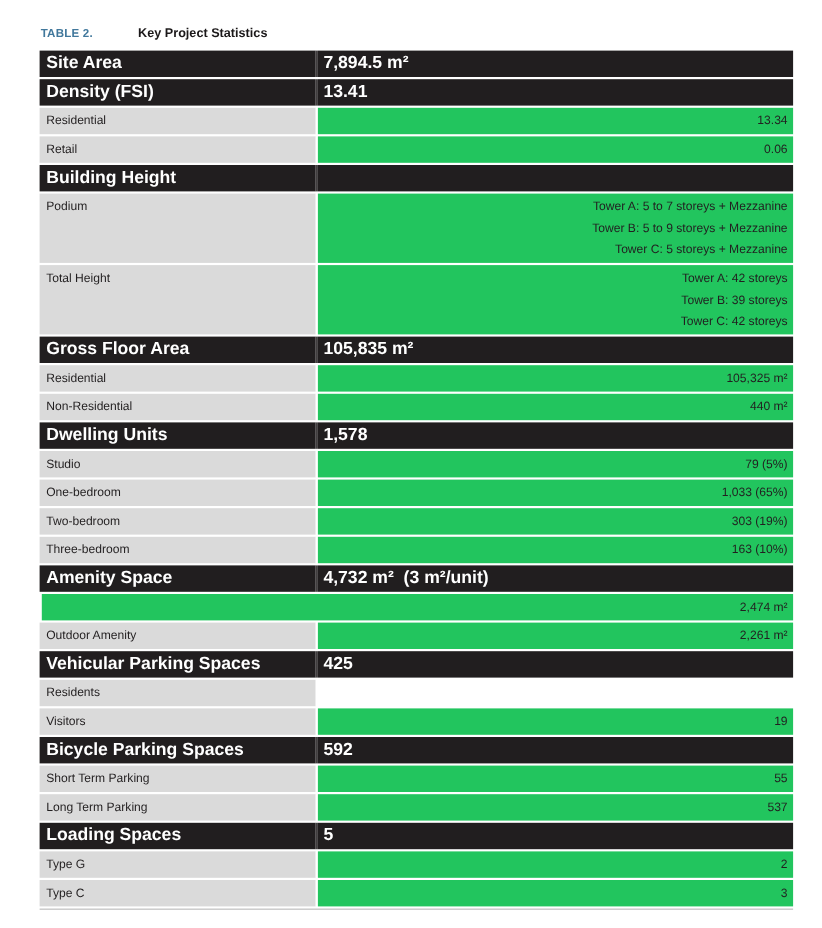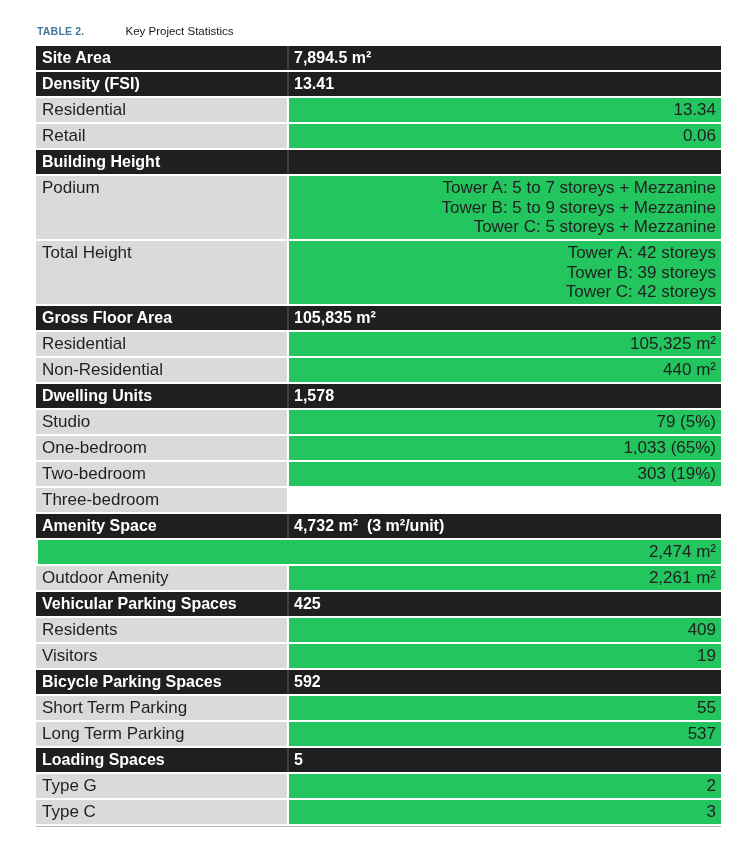--- a/index.html
+++ b/index.html
@@ -25,21 +25,21 @@
     text-align: center;
   }
   .caption .cap-label {
     font-size: 10.5px;
     font-weight: bold;
     color: #41789c;
     letter-spacing: 0.2px;
   }
   .caption .cap-title {
     font-size: 11.5px;
-    font-weight: normal;
+    font-weight: bold;
     color: #1b1819;
     padding-left: 32px;
   }
 
   .tbl {
     position: absolute;
     left: 36px;
     top: 46px;
     width: 685px;
   }
@@ -57,21 +57,21 @@
   .cell-gap {
     width: 2px;
     flex: 0 0 2px;
     background: transparent;
   }
   .cell-value {
     flex: 1 1 auto;
     padding: 4px 5px;
     min-height: 24px;
   }
-  .cell-label, .cell-value { line-height: 16px; font-size: 17px; }
+  .cell-label, .cell-value { line-height: 16px; font-size: 11px; }
 
   
   .row.header .cell-label,
   .row.header .cell-value {
     background: #211e1f;
     color: #ffffff;
     font-weight: bold;
     font-size: 16px;
   }
   .row.header .cell-gap { background: #413e3f; }
@@ -197,20 +197,23 @@
       <div class="row sub">
         <div class="cell-label">Two-bedroom</div>
         <div class="cell-gap"></div>
         <div class="cell-value">
           <div class="line">303 (19%)</div>
         </div>
       </div>
       <div class="row sub">
         <div class="cell-label">Three-bedroom</div>
         <div class="cell-gap"></div>
+        <div class="cell-value">
+          <div class="line">163 (10%)</div>
+        </div>
       </div>
       <div class="row header">
         <div class="cell-label">Amenity Space</div>
         <div class="cell-gap"></div>
         <div class="cell-value">
           <div class="line">4,732 m²&nbsp; (3 m²/unit)</div>
         </div>
       </div>
       <div class="row sub">
         <div class="cell-gap"></div>
@@ -228,23 +231,20 @@
       <div class="row header">
         <div class="cell-label">Vehicular Parking Spaces</div>
         <div class="cell-gap"></div>
         <div class="cell-value">
           <div class="line">425</div>
         </div>
       </div>
       <div class="row sub">
         <div class="cell-label">Residents</div>
         <div class="cell-gap"></div>
-        <div class="cell-value">
-          <div class="line">409</div>
-        </div>
       </div>
       <div class="row sub">
         <div class="cell-label">Visitors</div>
         <div class="cell-gap"></div>
         <div class="cell-value">
           <div class="line">19</div>
         </div>
       </div>
       <div class="row header">
         <div class="cell-label">Bicycle Parking Spaces</div>

